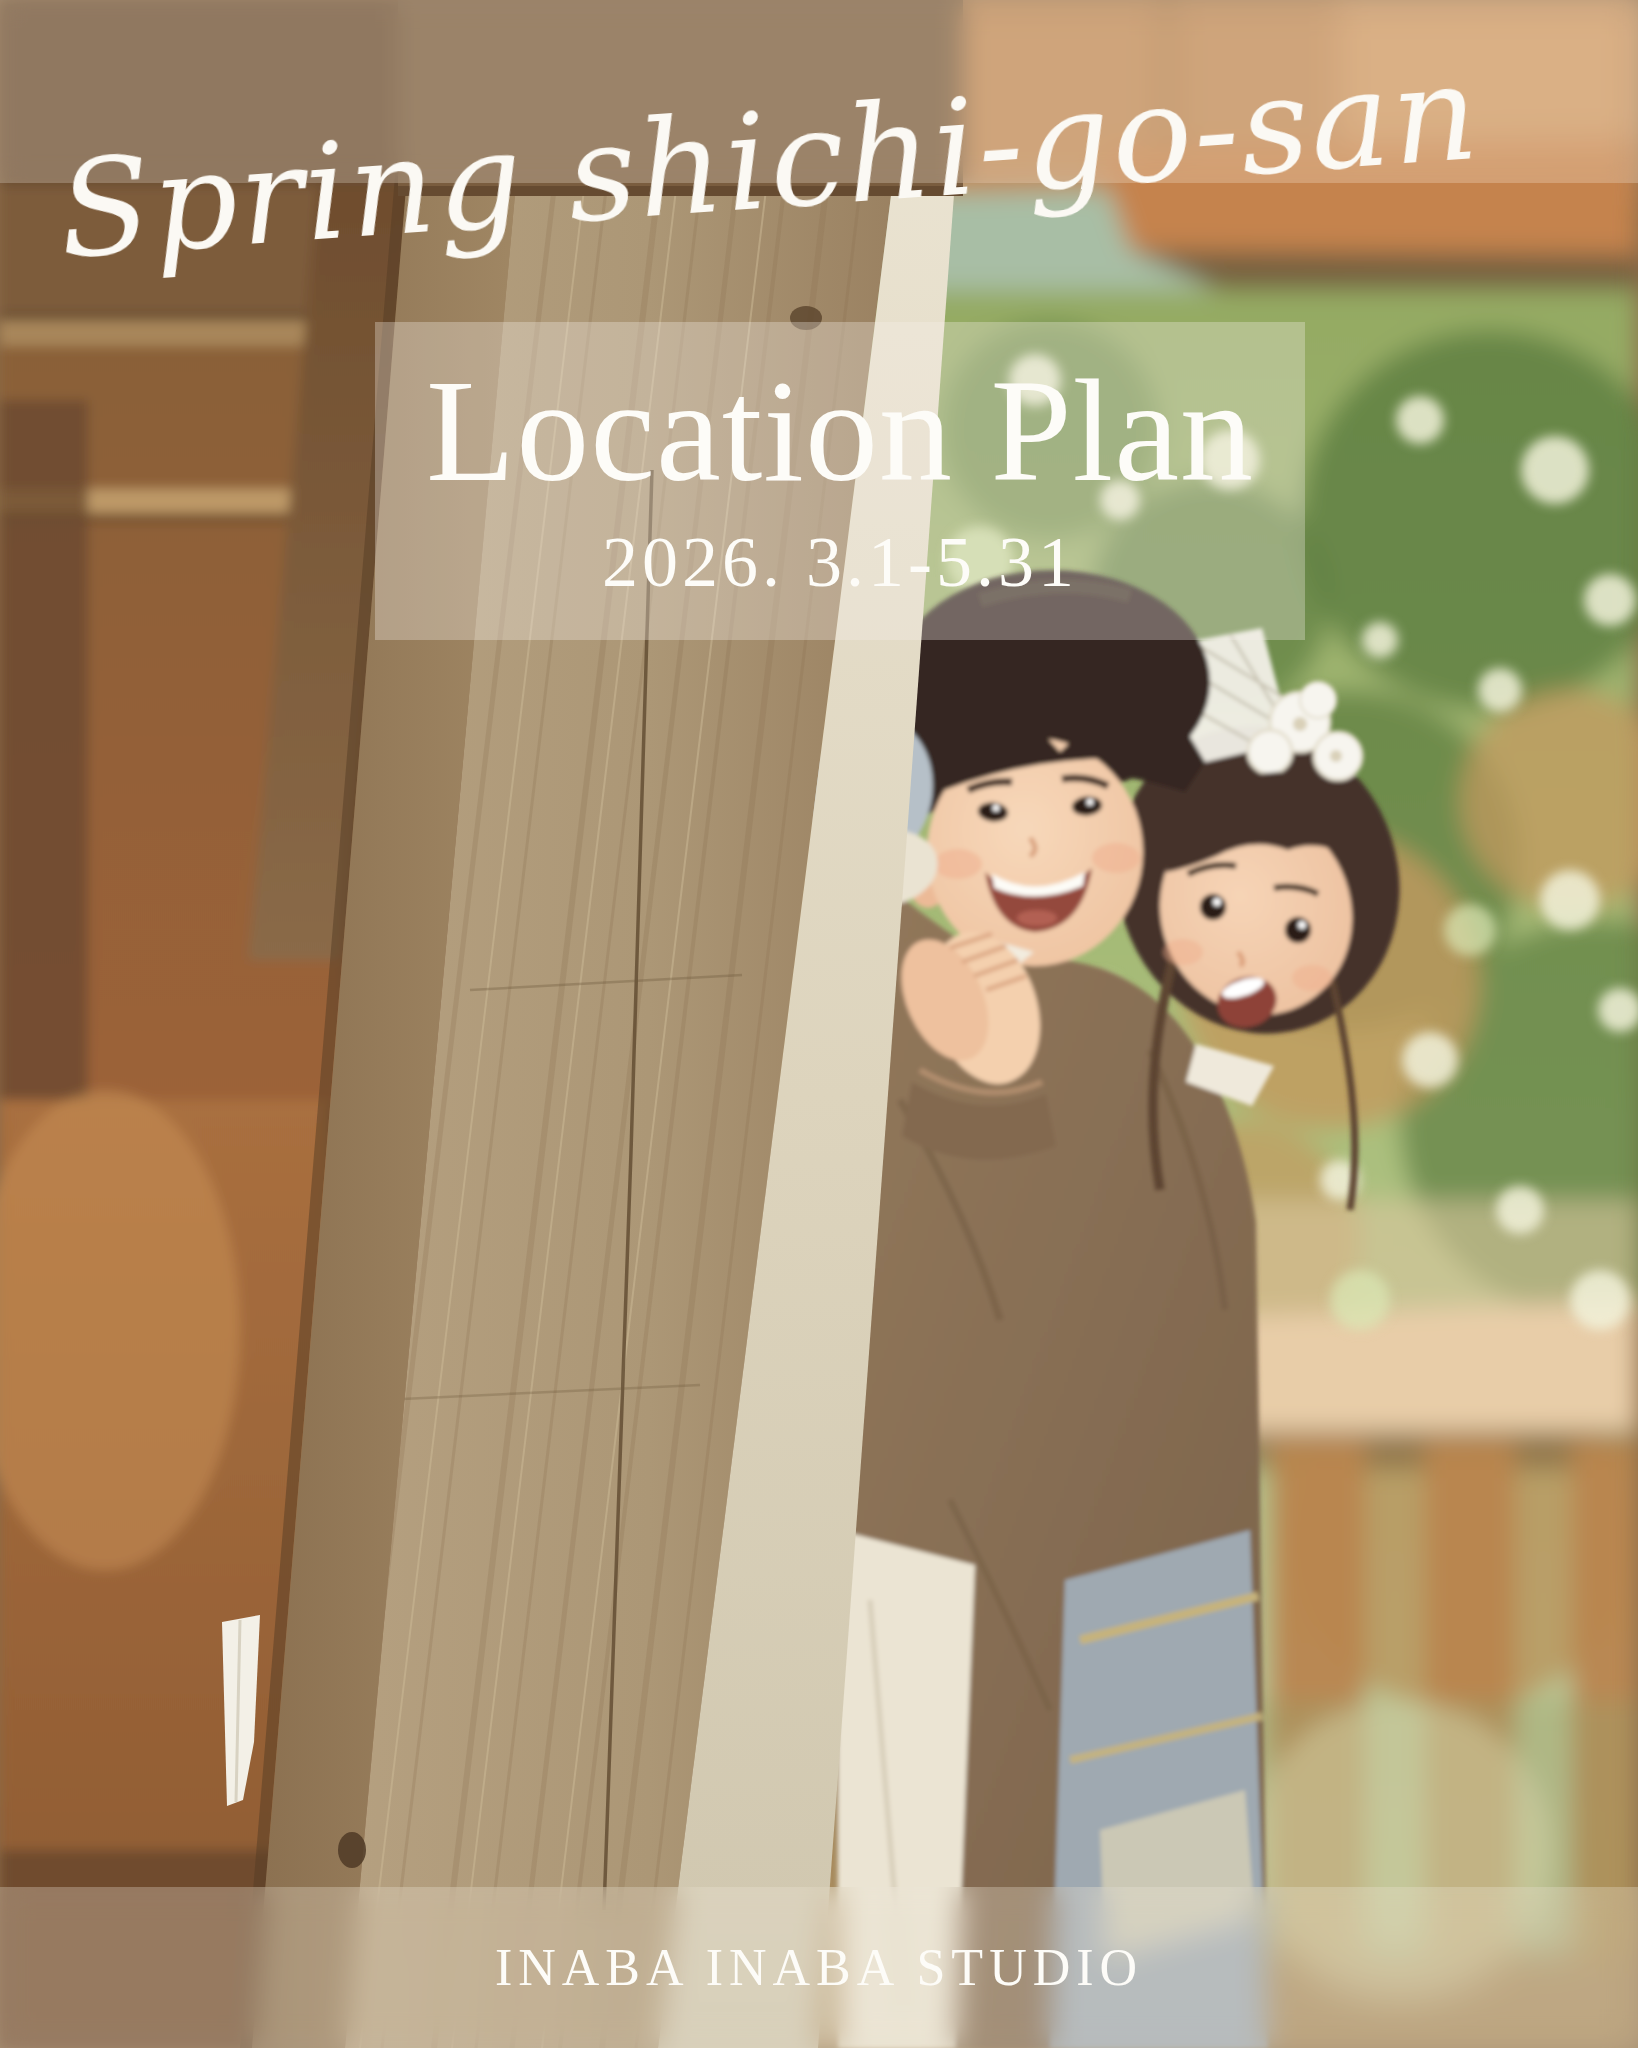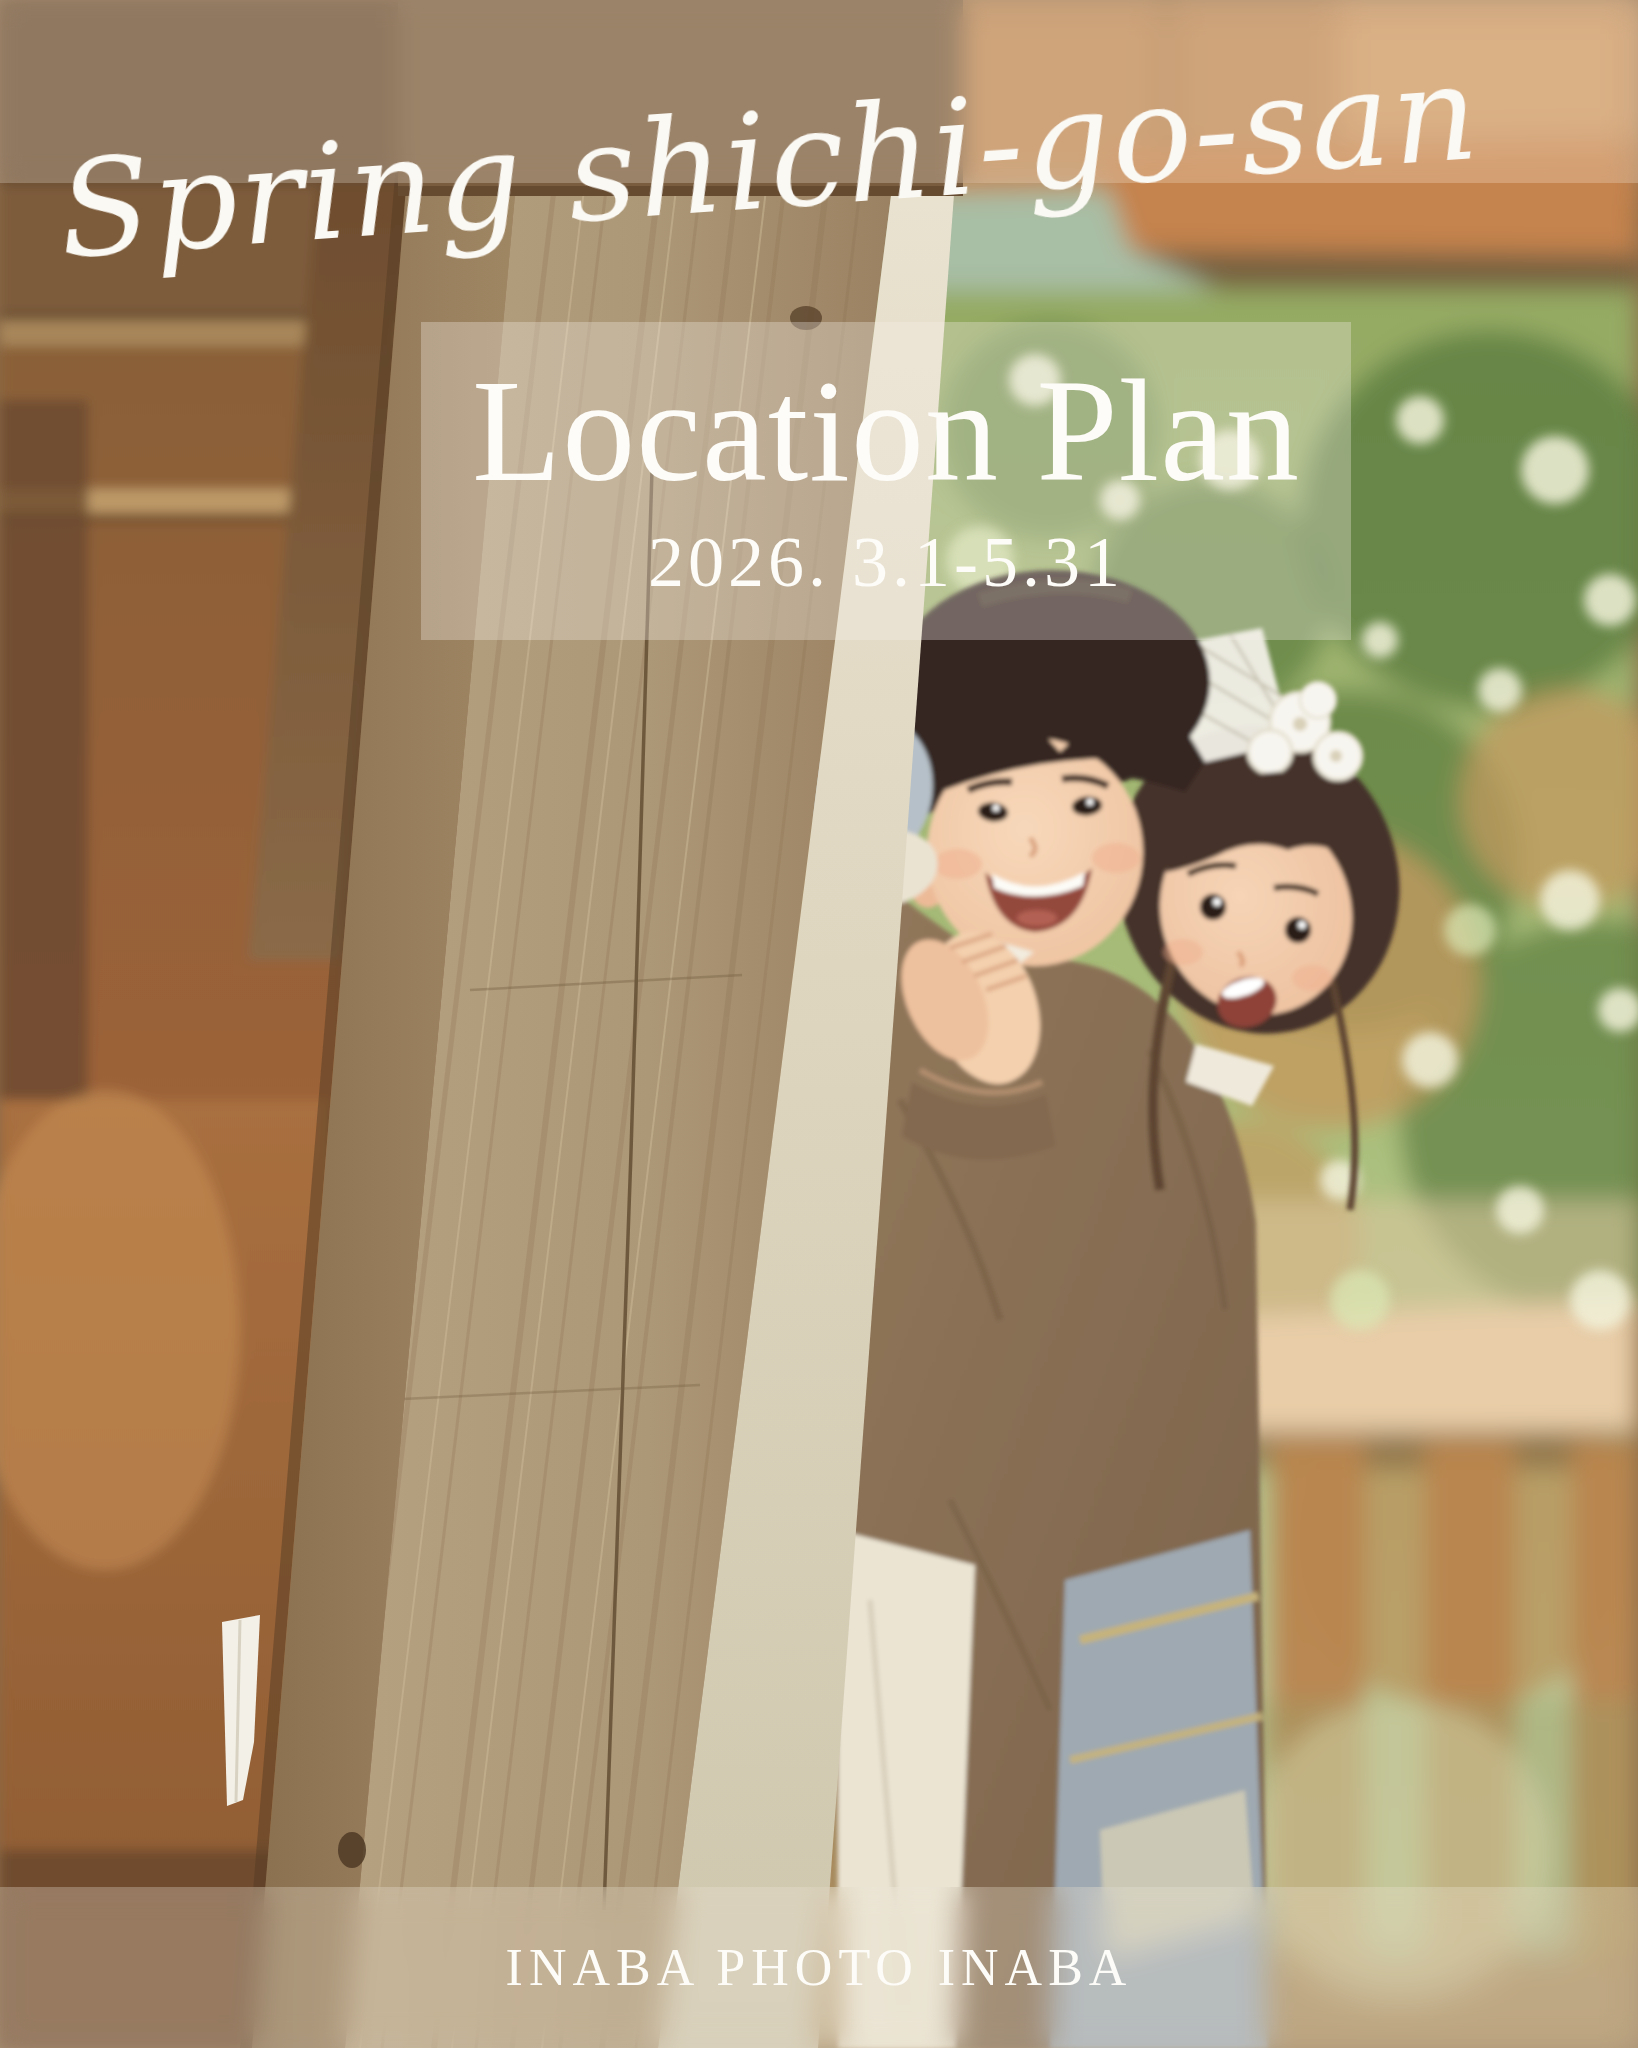--- a/index.html
+++ b/index.html
@@ -36,21 +36,20 @@
     font-style:italic;font-weight:400;
     font-size:133px;line-height:190px;
     color:#fbf9f4;letter-spacing:2px;white-space:nowrap;
   }
   
   .plan-box{
     position:absolute;left:375px;top:322px;width:930px;height:318px;
     background:rgba(247,240,232,0.32);
     display:flex;flex-direction:column;align-items:center;justify-content:center;
     gap:22px;
-    margin-left:46px;
   }
   .plan-title{
     color:var(--c-text_white,#fdfcf8);
     font-size:146px;line-height:1;font-weight:400;letter-spacing:1px;
     white-space:nowrap;margin-top:-6px;
   }
   .plan-date{
     color:var(--c-text_white,#fdfcf8);
     font-size:72px;line-height:1;font-weight:400;letter-spacing:4px;
     white-space:nowrap;
@@ -353,16 +352,16 @@
   <div class="band-top"></div>
 
   <div class="script-title">Spring shichi-go-san</div>
 
   <div class="plan-box">
     <div class="plan-title">Location Plan</div>
     <div class="plan-date">2026. 3.1-5.31</div>
   </div>
 
   <div class="band-bottom">
-    <div class="studio-name">INABA PHOTO INABA</div>
+    <div class="studio-name">INABA INABA STUDIO</div>
   </div>
 
 </div>
 
 </body></html>

